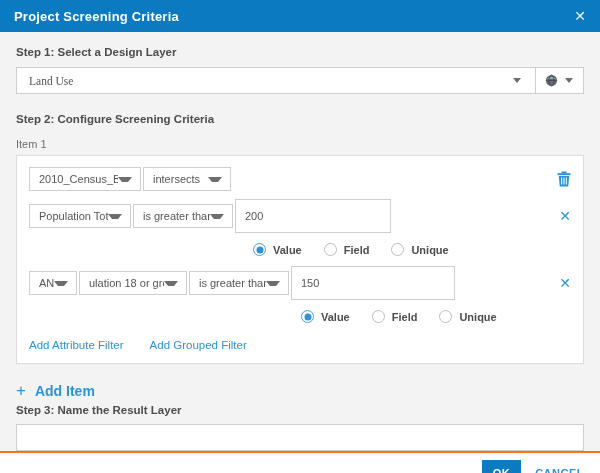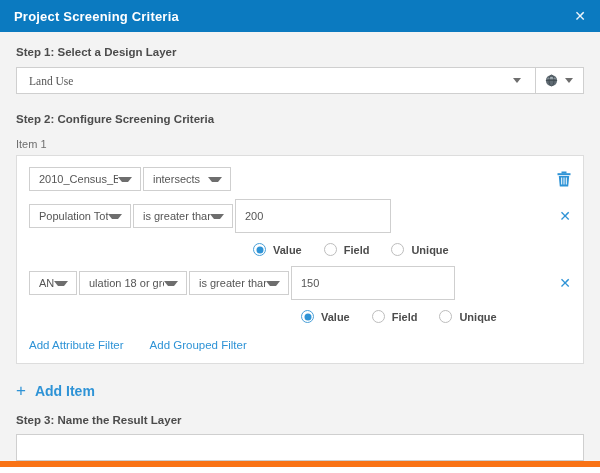--- a/index.html
+++ b/index.html
@@ -10,21 +10,21 @@
     -webkit-font-smoothing:antialiased;
   }
   .dialog { width:600px; height:473px; display:flex; flex-direction:column; background:#fff; overflow:hidden; }
 
   
   .hdr { height:32px; background:#0b7ac0; display:flex; align-items:center; padding:0 14px; flex-shrink:0; }
   .hdr-title { color:#fff; font-size:13px; font-weight:bold; letter-spacing:.2px; }
   .hdr-close { margin-left:auto; color:#eaf4fb; font-size:14px; line-height:14px; cursor:pointer; font-weight:400; }
 
   
-  .bodyarea { flex:1; background:#f3f3f3; padding:14px 16px 0 16px; border-bottom:6px solid #f97316; }
+  .bodyarea { flex:1; background:#f3f3f3; padding:14px 16px 0 16px; border-bottom:2px solid #f97316; }
 
   .step-label { font-size:11.5px; font-weight:bold; color:#4c4c4c; }
 
   
   .layer-ctl { margin:9px 0 0 0; height:27px; background:#fff; border:1px solid #cfcfcf; display:flex; align-items:center;font-family:Liberation Serif, serif; }
   .layer-ctl .val { font-size:11.5px; color:#555; padding-left:12px; }
   .caret { width:0; height:0; border-left:4px solid transparent; border-right:4px solid transparent; border-top:5px solid #6e6e6e; display:inline-block; }
   .layer-ctl .caret1 { margin-left:auto; margin-right:14px; }
   .layer-ctl .divider { width:1px; height:27px; background:#cfcfcf; }
   .layer-ctl .browse { display:flex; align-items:center; gap:7px; padding:0 10px 0 9px; cursor:pointer; }
@@ -58,21 +58,21 @@
   .radio-opt.sel-on .rcirc::after { content:""; position:absolute; left:50%; top:50%; width:7px; height:7px; border-radius:50%; background:#2e93d6; transform:translate(-50%,-50%); }
   .rlabel { font-size:11px; font-weight:bold; color:#4c4c4c; }
 
   .links-row { margin-top:16px; display:flex; }
   .link { font-size:11.5px; color:#2e93d6; cursor:pointer; margin-right:26px; }
 
   .add-item { margin-top:19px; display:flex; align-items:center; cursor:pointer; }
   .plus { color:#2e93d6; font-size:17px; line-height:16px; font-weight:400; margin-right:9px; }
   .add-item-label { font-size:14px; color:#2e93d6;font-weight:bold; }
 
-  .step3-label { margin-top:15px; }
+  .step3-label { margin-top:5px; }
   .step3-input { margin-top:8px; width:100%; height:27px; background:#fff; border:1px solid #cfcfcf; font-size:11.5px; color:#555; padding:0 10px; outline:none; }
 
   
   .ftr { height:40px; background:#fff; flex-shrink:0; display:flex; align-items:center; justify-content:flex-end; padding:0 16px; gap:14px; }
   .ok-btn { background:#0b7ac0; color:#fff; border:none; font-size:11px; font-weight:bold; padding:7px 11px; cursor:pointer; font-family:"Liberation Sans",sans-serif; letter-spacing:.5px; }
   .cancel-link { color:#2e93d6; font-size:11px; font-weight:bold; letter-spacing:.5px; cursor:pointer; }
 
   svg { display:block; }
 </style>
 </head>

